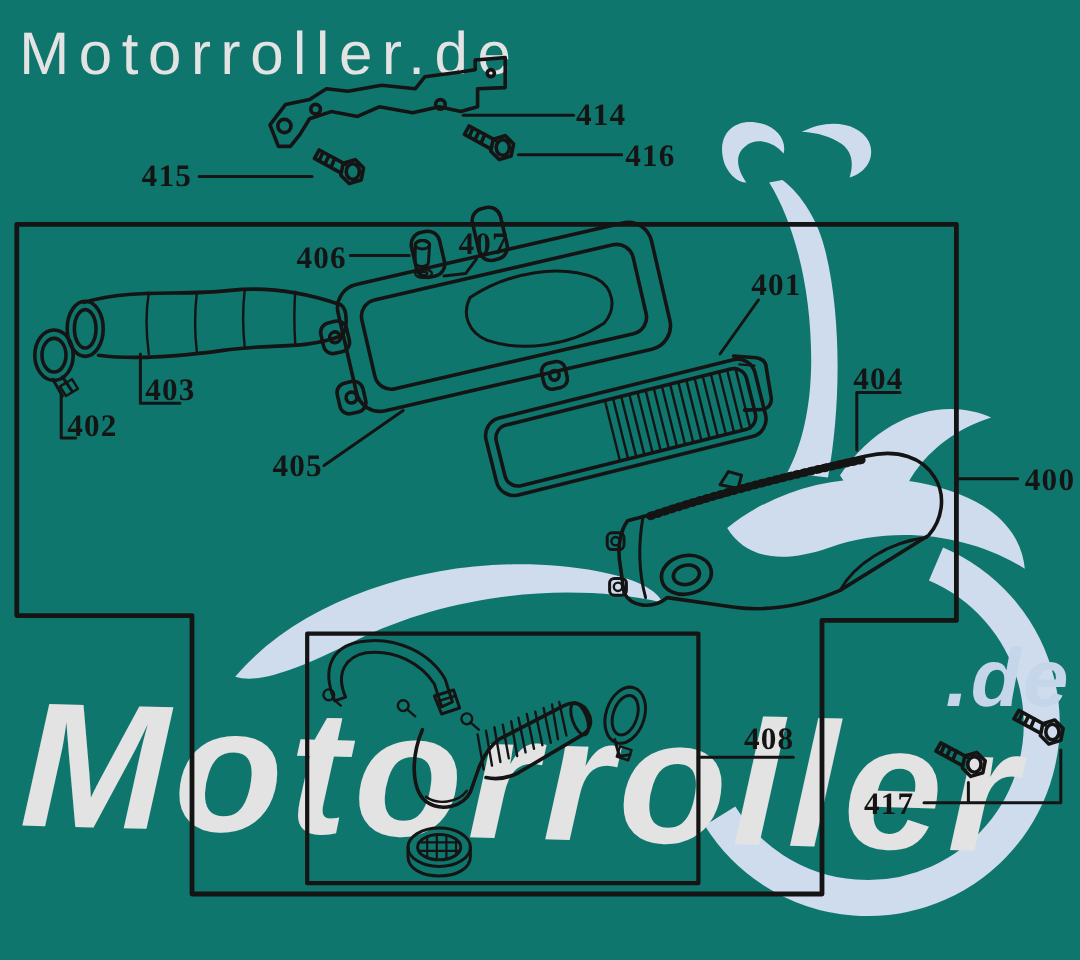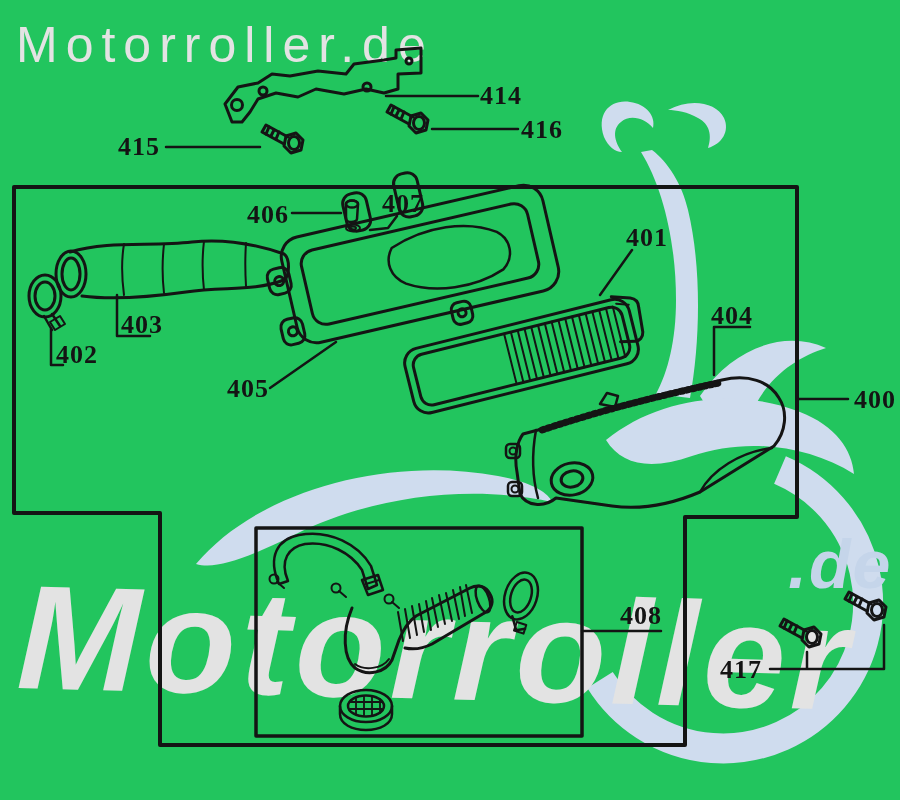--- a/index.html
+++ b/index.html
@@ -1,16 +1,16 @@
 <!DOCTYPE html>
 <html><head>
 <meta charset="utf-8">
 <style>
   html,body{margin:0;padding:0;background:#ffffff;}
-  .stage{position:relative;width:900px;height:800px;overflow:hidden;background:#22c55e;
+  .stage{position:relative;width:900px;height:800px;overflow:hidden;background:#0f766e;
          font-family:"Liberation Sans",sans-serif;}
   svg.art{position:absolute;left:0;top:0;}
   text{user-select:none;}
   .wm-header{font-family:"Liberation Sans",sans-serif;font-size:50px;letter-spacing:8px;}
   .wm-big{font-family:"Liberation Sans",sans-serif;font-weight:bold;font-style:italic;
           font-size:148px;letter-spacing:5px;}
   .wm-de{font-family:"Liberation Sans",sans-serif;font-weight:bold;font-style:italic;
          font-size:68px;letter-spacing:2px;}
   .plabel{font-family:"Liberation Serif",serif;font-weight:bold;font-size:26px;letter-spacing:1px;}
   .ink path,.ink rect,.ink ellipse,.ink circle,.ink line{fill:none;stroke-linecap:round;stroke-linejoin:round;}

